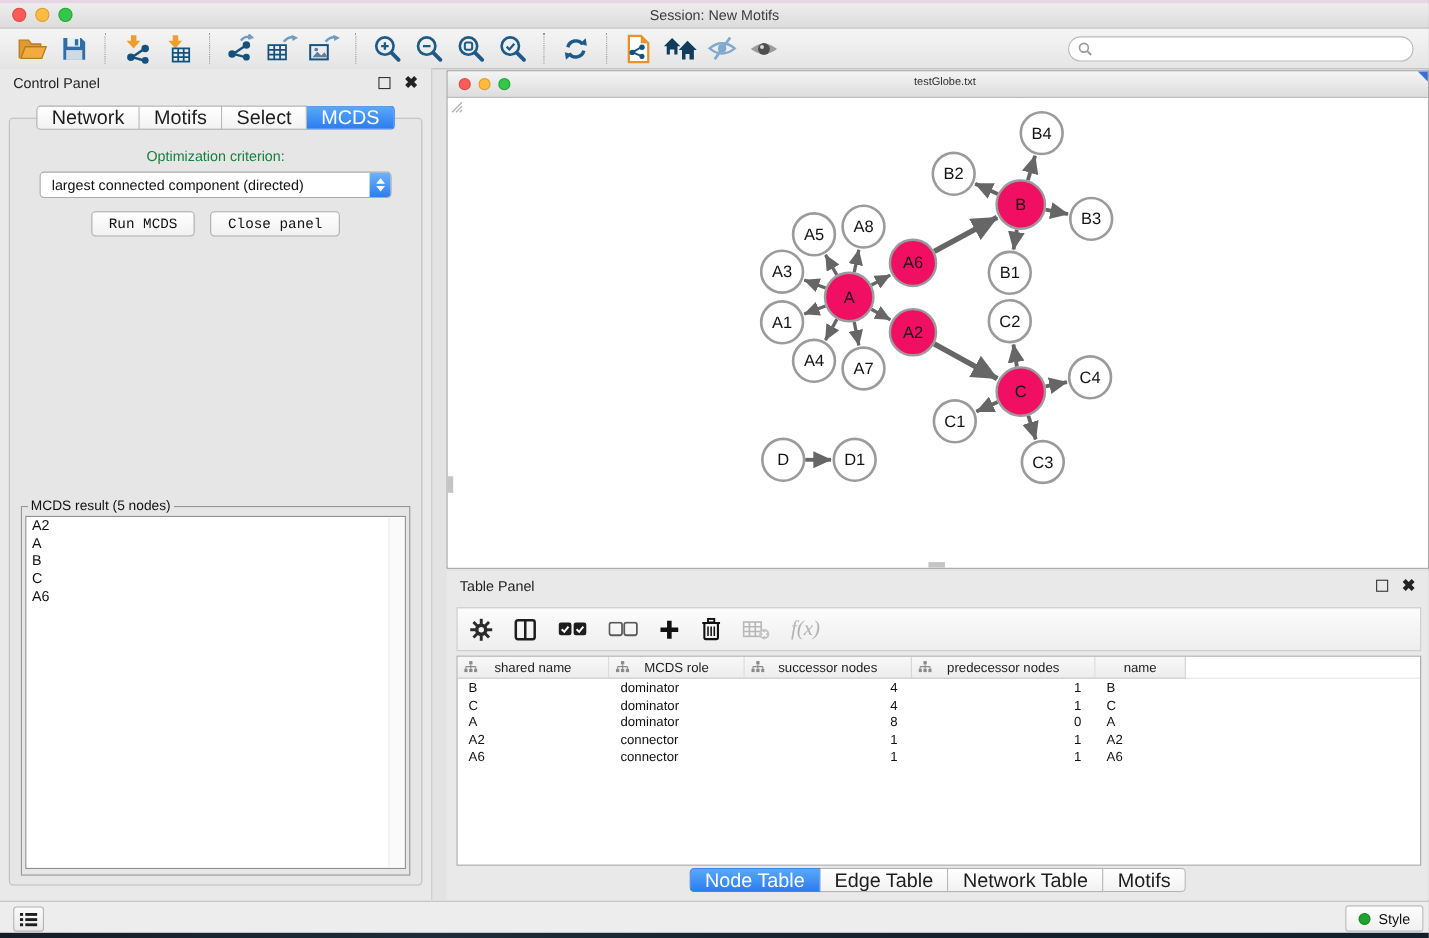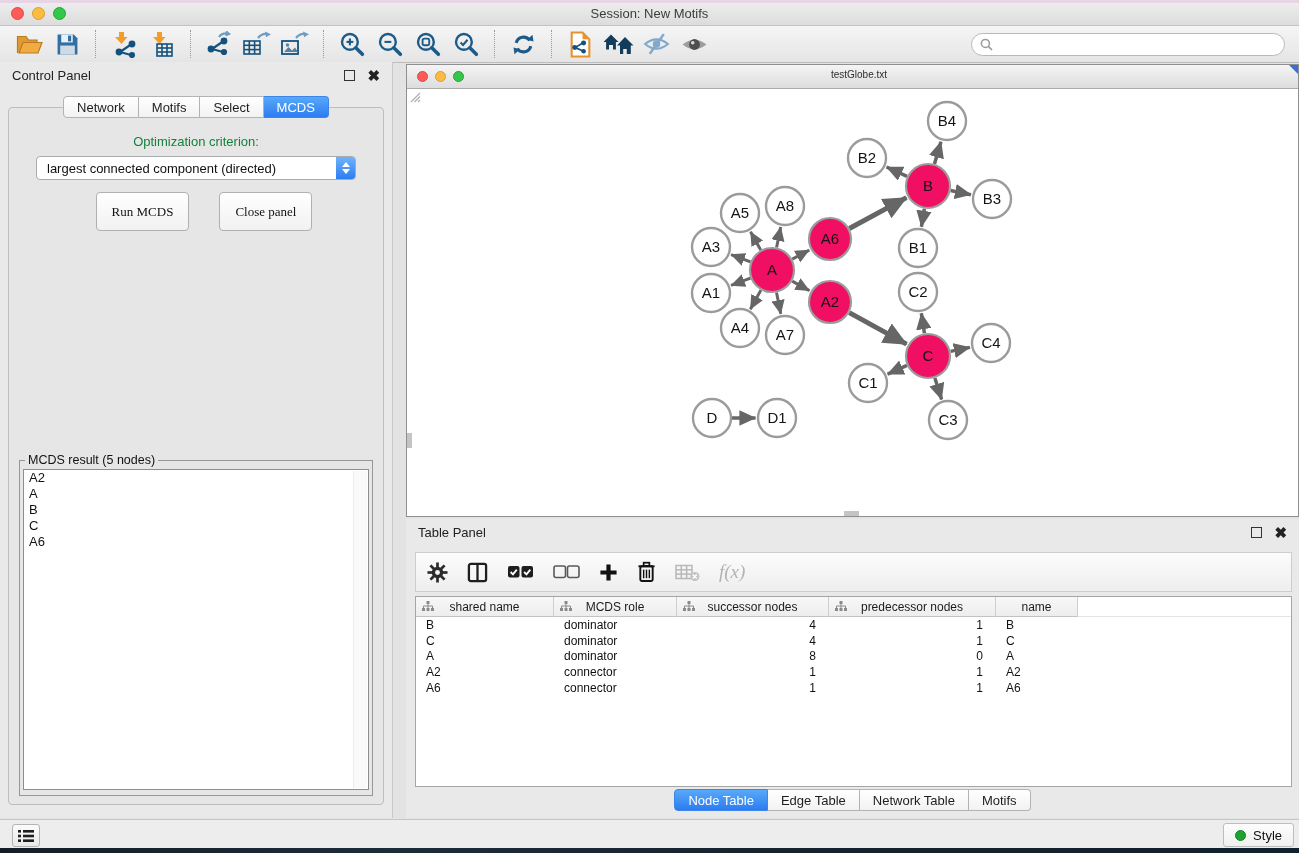--- a/index.html
+++ b/index.html
@@ -30,39 +30,39 @@
   
   .control-panel{position:absolute;left:0;top:0;width:392px;height:100%;
                  background:#e9e9e9;border-right:1px solid #c9c9c9;}
   .panel-header{height:26px;display:flex;align-items:center;padding:0 12px;font-size:13px;color:#222;}
   .panel-header .spacer{flex:1;}
   .float-ic{width:9px;height:9px;border:1.6px solid #333;margin-right:12px;cursor:pointer;}
   .close-ic{font-size:15px;font-weight:bold;color:#222;line-height:1;cursor:pointer;}
   .seg{display:flex;}
   .seg-tab{height:19px;padding:1px 13px 0;display:flex;align-items:center;justify-content:center;
            background:linear-gradient(#ffffff,#f2f2f2);border:1px solid #b3b3b3;border-left:none;
-           font-size:13px;color:#1d1d1d;cursor:pointer;white-space:nowrap;}
+           font-size:18px;color:#1d1d1d;cursor:pointer;white-space:nowrap;}
   .seg-tab:first-child{border-left:1px solid #b3b3b3;border-radius:4px 0 0 4px;}
   .seg-tab:last-child{border-radius:0 4px 4px 0;}
   .seg-tab.active{background:linear-gradient(#58a9fa,#2c7cf0);border-color:#3d85e8;color:#fff;}
   .cp-tabs{position:absolute;top:34px;left:0;width:100%;display:flex;justify-content:center;z-index:3;}
   .cp-body{position:absolute;left:8px;right:8px;top:45px;bottom:13px;background:#e6e6e6;
            border:1px solid #bdbdbd;border-radius:4px;}
   .opt-label{position:absolute;top:26px;width:100%;text-align:center;font-size:13px;color:#15803d;}
   .dropdown{position:absolute;top:48px;left:27px;width:320px;height:24px;background:#fff;
             border:1px solid #ababab;border-radius:4px;display:flex;align-items:center;cursor:pointer;box-sizing:border-box;}
   .dropdown .dd-value{flex:1;font-size:13px;color:#111;padding-left:10px;white-space:nowrap;overflow:hidden;}
   .dd-stepper{width:19px;height:22px;background:linear-gradient(#6db3fb,#2d7df0);
               border-radius:0 3px 3px 0;display:flex;flex-direction:column;align-items:center;justify-content:center;gap:2px;}
   .dd-up{width:0;height:0;border-left:4px solid transparent;border-right:4px solid transparent;border-bottom:5px solid #fff;}
   .dd-down{width:0;height:0;border-left:4px solid transparent;border-right:4px solid transparent;border-top:5px solid #fff;}
   .btn-row{position:absolute;top:84px;width:100%;display:flex;justify-content:center;gap:14px;}
-  .mac-btn{height:39px;padding:0 15px;background:linear-gradient(#ffffff,#f1f1f1);
+  .mac-btn{height:23px;padding:0 15px;background:linear-gradient(#ffffff,#f1f1f1);
            border:1px solid #b0b0b0;border-radius:4px;font-size:13px;color:#111;
-           display:flex;align-items:center;cursor:pointer;font-family:Liberation Serif, serif;margin-left:16px;}
+           display:flex;align-items:center;cursor:pointer;font-family:Liberation Mono, monospace;}
   fieldset.mcds-box{position:absolute;left:10px;right:10px;top:345px;bottom:8px;margin:0;
            border:1px solid #979797;padding:2px 3px 5px 3px;}
   fieldset.mcds-box legend{font-size:12.5px;color:#111;padding:0 3px;margin-left:2px;}
   .listbox{position:relative;width:100%;height:100%;background:#fff;border:1px solid #8e8e8e;box-sizing:border-box;overflow:hidden;}
   .listbox .scroll-track{position:absolute;top:1px;bottom:1px;right:1px;width:13px;background:#fafafa;border-left:1px solid #ececec;}
   .list-item{font-size:13px;color:#111;padding:0 0 0 5px;height:16px;line-height:16px;cursor:default;}
   
   .net-window{position:absolute;left:406px;top:2px;right:0;height:453px;
               border:1px solid #8f8f8f;background:#fff;box-sizing:border-box;}
   .net-titlebar{position:relative;height:23px;background:linear-gradient(#f4f4f4,#dddddd);

